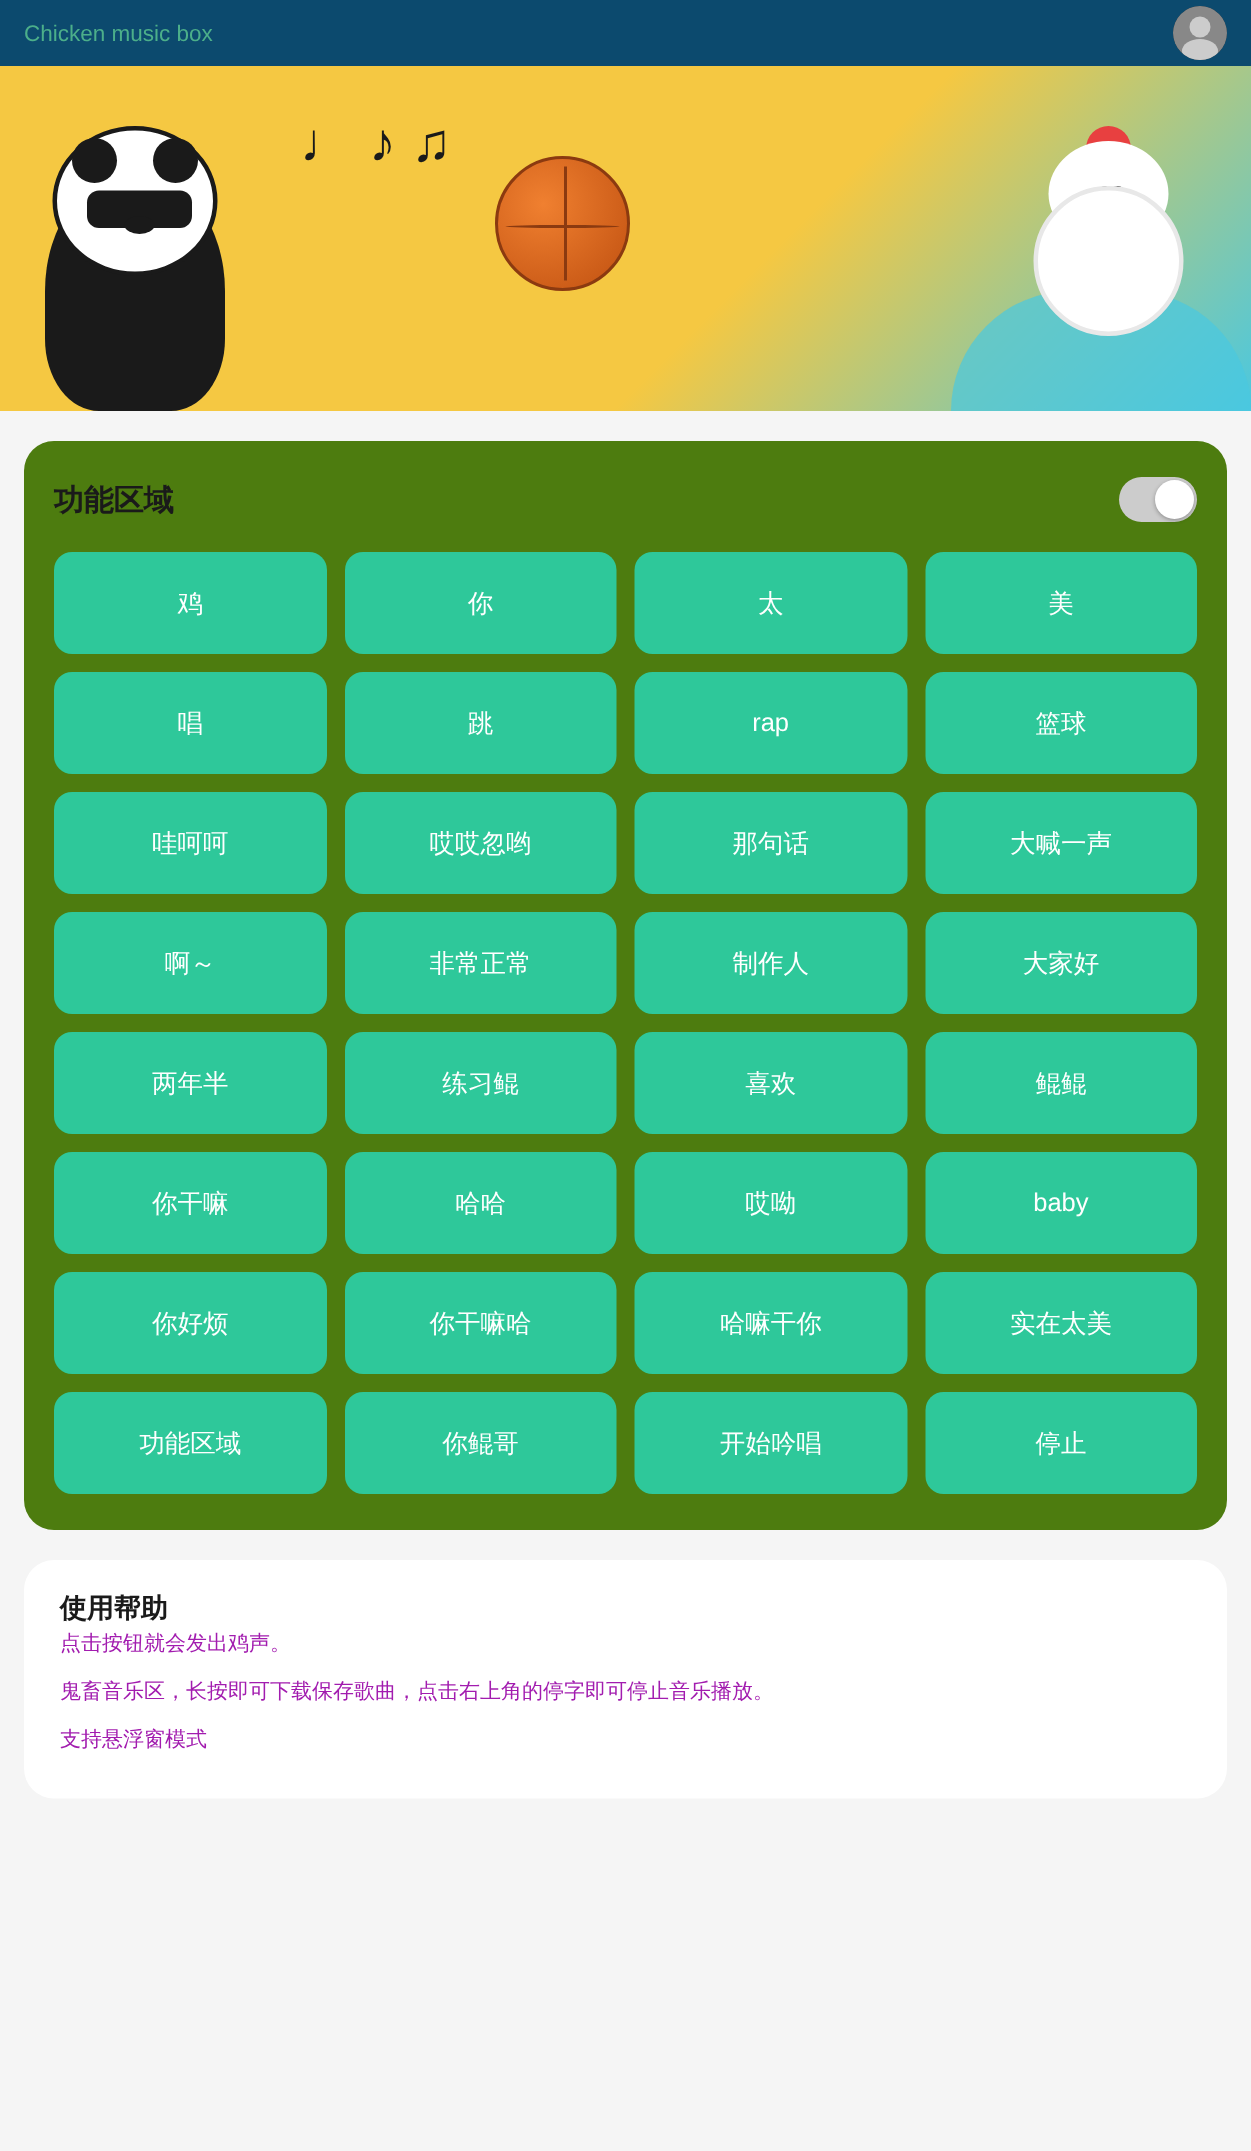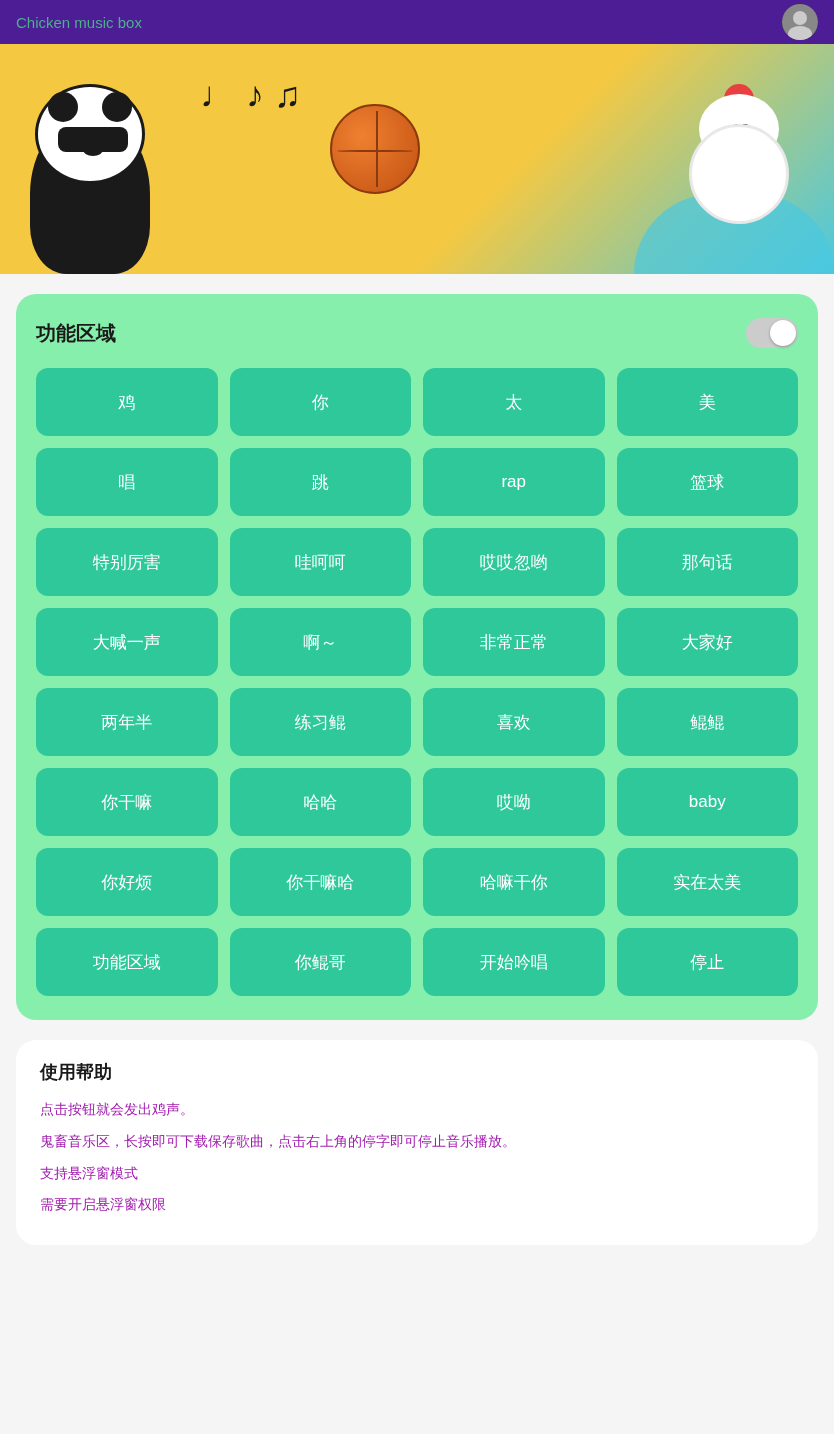--- a/index.html
+++ b/index.html
@@ -5,21 +5,21 @@
     * { box-sizing: border-box; margin: 0; padding: 0; }
     body {
       font-family: -apple-system, BlinkMacSystemFont, "PingFang SC", "Helvetica Neue", Arial, sans-serif;
       background: #f5f5f5;
       width: 834px;
       min-height: 1434px;
     }
 
     
     .header {
-      background: #4c1d95;
+      background: #0c4a6e;
       display: flex;
       align-items: center;
       justify-content: space-between;
       padding: 8px 16px;
       height: 44px;
     }
     .header-title {
       color: #4caf8a;
       font-size: 15px;
     }
@@ -220,21 +220,21 @@
       right: 0;
       width: 200px;
       height: 80px;
       background: #4ac8e0;
       border-radius: 80px 80px 0 0;
       opacity: 0.7;
     }
 
     
     .main-card {
-      background: #86efac;
+      background: #4d7c0f;
       border-radius: 20px;
       margin: 20px 16px;
       padding: 24px 20px;
     }
 
     
     .section-header {
       display: flex;
       align-items: center;
       justify-content: space-between;
@@ -292,21 +292,21 @@
     .help-card {
       background: white;
       border-radius: 20px;
       margin: 0 16px 24px 16px;
       padding: 20px 24px;
     }
     .help-title {
       font-size: 18px;
       font-weight: bold;
       color: #1a1a1a;
-      margin-bottom: 14px;
+      margin-bottom: 0;
     }
     .help-text {
       font-size: 14px;
       color: #a21caf;
       line-height: 1.7;
       margin-bottom: 8px;
     }
   </style>
 </head>
 <body>
@@ -365,27 +365,27 @@
 
   <div class="buttons-grid" id="buttons-container">
   <button class="music-btn">鸡</button>
       <button class="music-btn">你</button>
       <button class="music-btn">太</button>
       <button class="music-btn">美</button>
       <button class="music-btn">唱</button>
       <button class="music-btn">跳</button>
       <button class="music-btn">rap</button>
       <button class="music-btn">篮球</button>
-      <button class="music-btn">特别厉害</button>
       <button class="music-btn">哇呵呵</button>
       <button class="music-btn">哎哎忽哟</button>
       <button class="music-btn">那句话</button>
       <button class="music-btn">大喊一声</button>
       <button class="music-btn">啊～</button>
       <button class="music-btn">非常正常</button>
+      <button class="music-btn">制作人</button>
       <button class="music-btn">大家好</button>
       <button class="music-btn">两年半</button>
       <button class="music-btn">练习鲲</button>
       <button class="music-btn">喜欢</button>
       <button class="music-btn">鲲鲲</button>
       <button class="music-btn">你干嘛</button>
       <button class="music-btn">哈哈</button>
       <button class="music-btn">哎呦</button>
       <button class="music-btn">baby</button>
       <button class="music-btn">你好烦</button>
@@ -398,15 +398,14 @@
       <button class="music-btn">停止</button>
     </div>
 </div>
 
 <div class="help-card">
   <div class="help-title">使用帮助</div>
   <div id="help-lines-container">
       <p class="help-text">点击按钮就会发出鸡声。</p>
       <p class="help-text">鬼畜音乐区，长按即可下载保存歌曲，点击右上角的停字即可停止音乐播放。</p>
       <p class="help-text">支持悬浮窗模式</p>
-      <p class="help-text">需要开启悬浮窗权限</p>
     </div>
 </div>
 
 </body></html>

